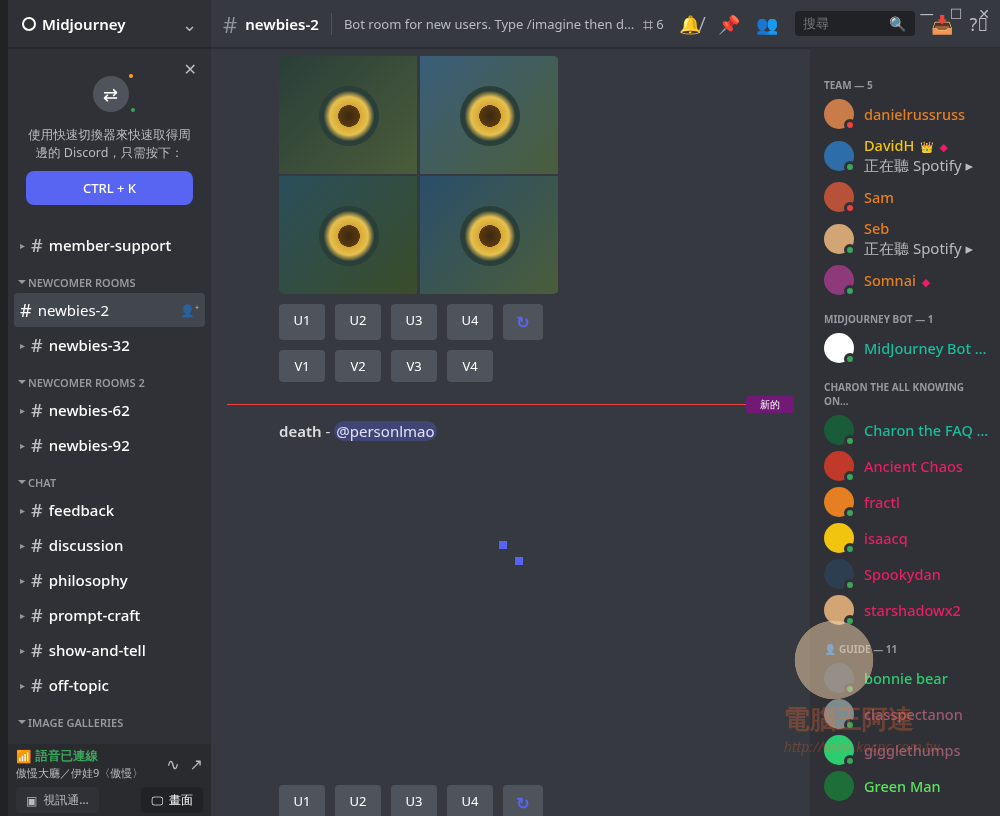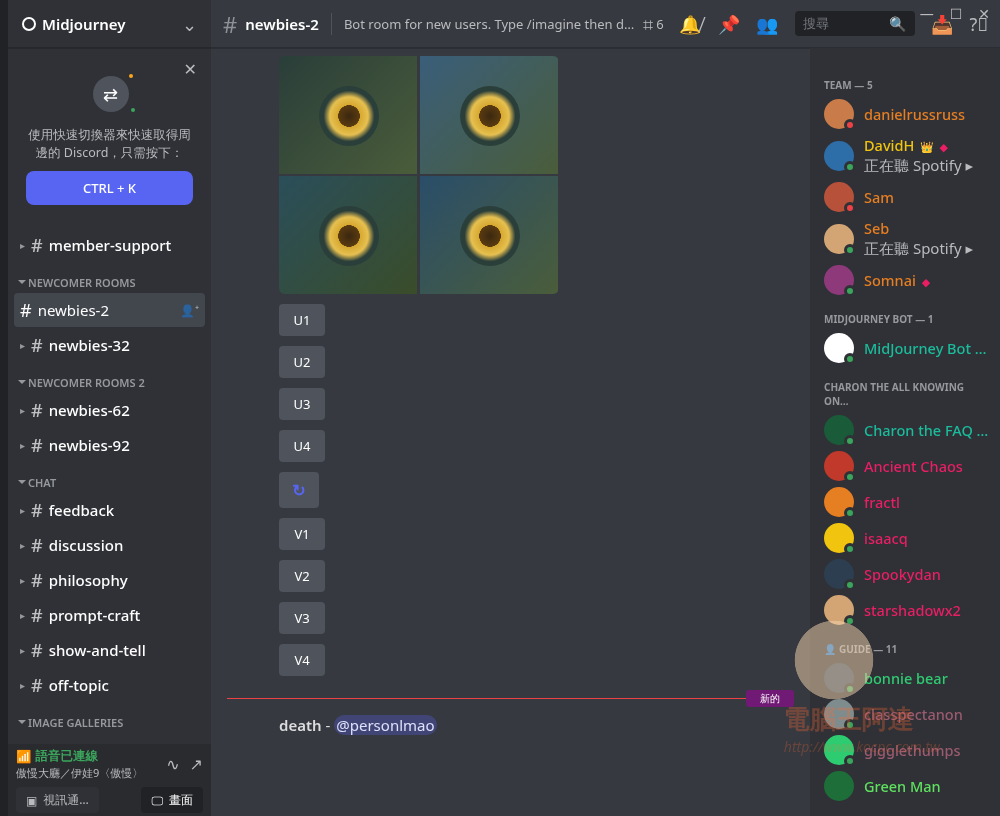--- a/index.html
+++ b/index.html
@@ -53,21 +53,21 @@
 .search-box .sicon { margin-left: auto; font-size: 14px; }
 .content-row { flex: 1; display: flex; min-height: 0; }
 .messages { flex: 1; overflow-y: auto; padding: 8px 16px 16px; position: relative; }
 .messages::-webkit-scrollbar { width: 10px; }
 .messages::-webkit-scrollbar-thumb { background: #202225; border-radius: 5px; }
 .messages::-webkit-scrollbar-track { background: #2e3338; }
 .img-grid { display: grid; grid-template-columns: 1fr 1fr; gap: 2px; width: 280px; margin-left: 52px; border-radius: 6px; overflow: hidden; }
 .img-cell { width: 138px; height: 118px; position: relative; background: linear-gradient(135deg, #2a3e3a, #4a5d3a); }
 .sunflower { position: absolute; width: 60px; height: 60px; border-radius: 50%; background: radial-gradient(circle, #3a2810 0%, #5a3a10 25%, #d6a830 26%, #e6c050 45%, #2a3e3a 60%); top: 30px; left: 40px; }
 .sunflower::after { content: ""; position: absolute; inset: -12px; border-radius: 50%; background: repeating-conic-gradient(#d6a830 0deg 8deg, transparent 8deg 20deg); z-index: -1; }
-.btn-row { display: flex; gap: 10px; margin: 10px 0 0 52px; flex-direction: column; }
+.btn-row { display: flex; gap: 10px; margin: 10px 0 0 52px; }
 .mjbtn { background: #4f545c; color: #fff; padding: 7px 0; width: 46px; text-align: center; border-radius: 4px; font-size: 13px; cursor: pointer; }
 .mjbtn.blue { background: #4f545c; width: 40px; }
 .refresh { color: #5865f2; font-size: 16px; font-weight: bold; }
 .divider-new { display: flex; align-items: center; margin: 14px 0 8px; }
 .divider-new .line { flex: 1; height: 1px; background: #ed4245; }
 .divider-new .pill { background: #701a75; color: #fff; font-size: 10px; padding: 1px 14px; border-radius: 3px; font-weight: 400; }
 .msg-content { flex: 1; color: #dcddde; font-size: 15px; }
 .msg-content .prompt { font-weight: 600; }
 .mention { color: #dee0fc; background: rgba(88,101,242,0.3); border-radius: 10px; padding: 0 2px; }
 .loading { width: 24px; height: 24px; margin: 100px auto; position: relative; }

